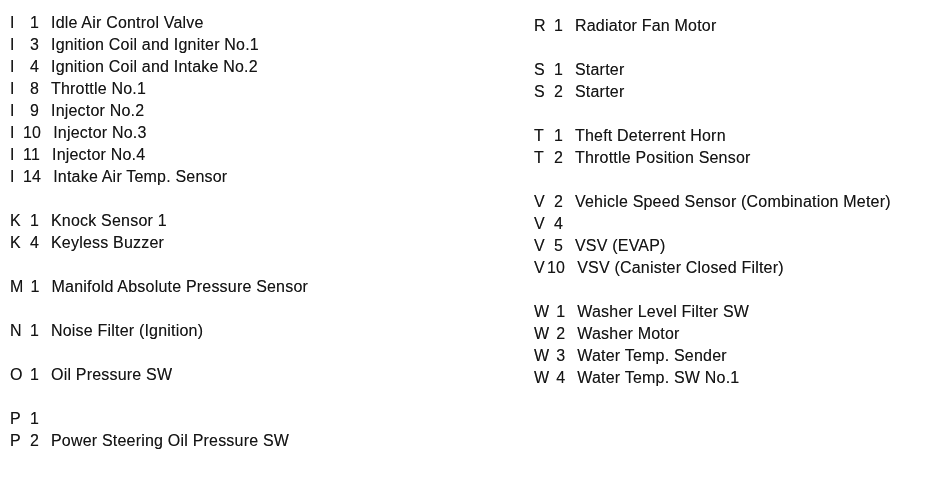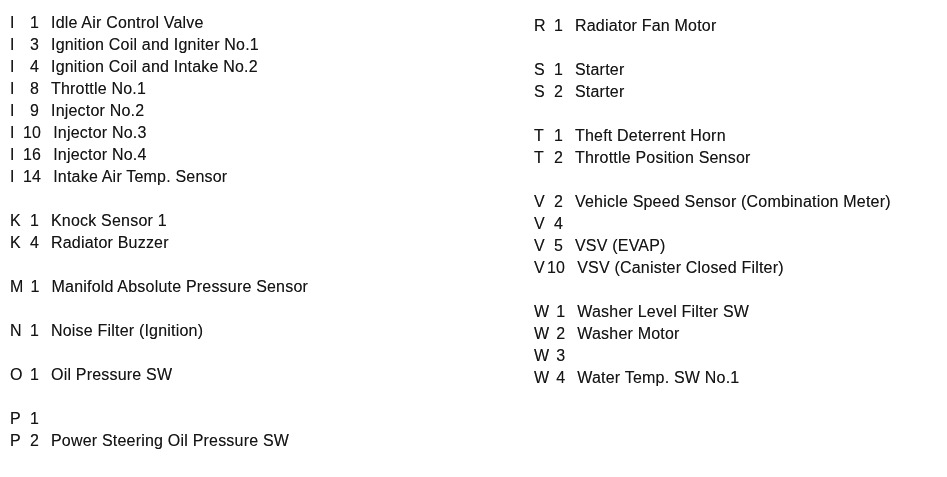--- a/index.html
+++ b/index.html
@@ -84,39 +84,39 @@
           <span class="num">9</span>
           <span class="desc">Injector No.2</span>
         </div>
         <div class="row">
           <span class="letter">I</span>
           <span class="num">10</span>
           <span class="desc">Injector No.3</span>
         </div>
         <div class="row">
           <span class="letter">I</span>
-          <span class="num">16</span>
+          <span class="num">11</span>
           <span class="desc">Injector No.4</span>
         </div>
         <div class="row">
           <span class="letter">I</span>
           <span class="num">14</span>
           <span class="desc">Intake Air Temp. Sensor</span>
         </div>
       </div>
       <div class="group">
         <div class="row">
           <span class="letter">K</span>
           <span class="num">1</span>
           <span class="desc">Knock Sensor 1</span>
         </div>
         <div class="row">
           <span class="letter">K</span>
           <span class="num">4</span>
-          <span class="desc">Radiator Buzzer</span>
+          <span class="desc">Keyless Buzzer</span>
         </div>
       </div>
       <div class="group">
         <div class="row">
           <span class="letter">M</span>
           <span class="num">1</span>
           <span class="desc">Manifold Absolute Pressure Sensor</span>
         </div>
       </div>
       <div class="group">
@@ -205,20 +205,21 @@
           <span class="desc">Washer Level Filter SW</span>
         </div>
         <div class="row">
           <span class="letter">W</span>
           <span class="num">2</span>
           <span class="desc">Washer Motor</span>
         </div>
         <div class="row">
           <span class="letter">W</span>
           <span class="num">3</span>
+          <span class="desc">Water Temp. Sender</span>
         </div>
         <div class="row">
           <span class="letter">W</span>
           <span class="num">4</span>
           <span class="desc">Water Temp. SW No.1</span>
         </div>
       </div>
     </div>
 </div>
 

